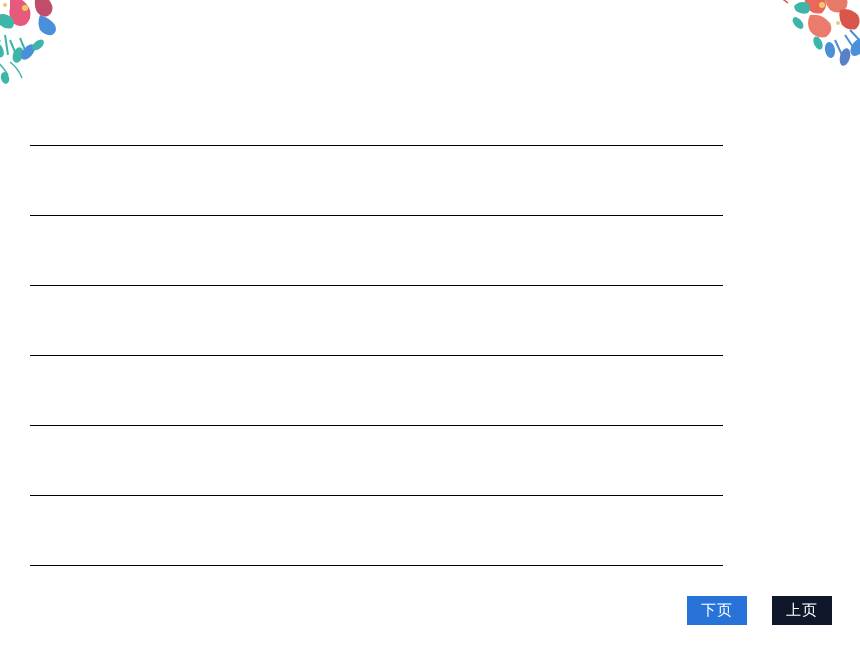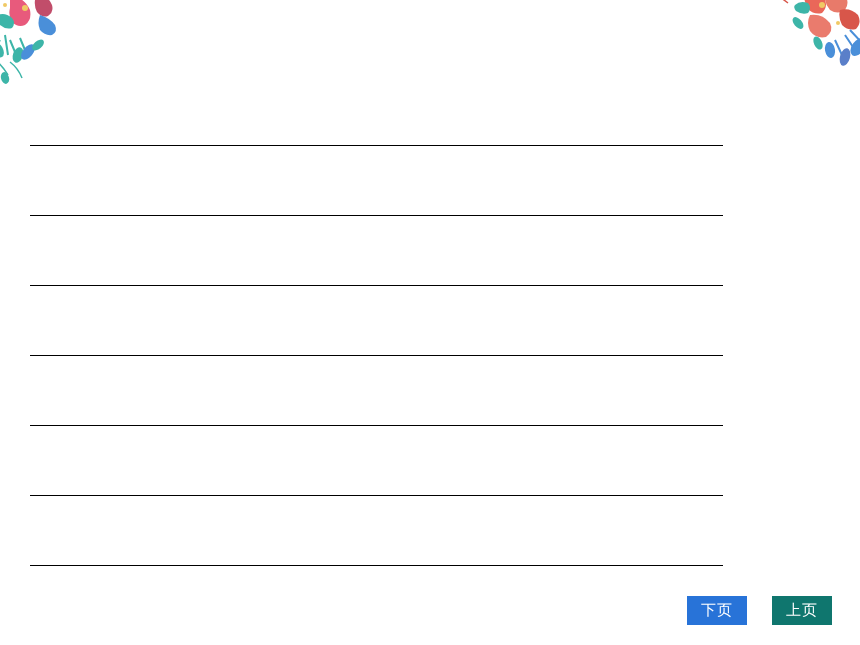--- a/index.html
+++ b/index.html
@@ -53,21 +53,21 @@
       color: #ffffff;
       cursor: pointer;
       border: none;
       font-family: Liberation Serif, serif;
       letter-spacing: 1px;
     }
     .nav-button.next {
       background: #2873d8;
     }
     .nav-button.prev {
-      background: #0f766e;
+      background: #0f172a;
     }
   </style>
 </head>
 <body>
 
 <div class="decoration-top-left">
   <svg viewBox="0 0 90 100" xmlns="http://www.w3.org/2000/svg">
     <path d="M 20 5 Q 35 8 40 20 Q 42 30 35 35 Q 28 38 22 32 Q 18 26 20 18 Z" fill="#e85a7c"></path>
     <path d="M 45 2 Q 58 5 62 15 Q 64 22 58 26 Q 52 28 47 22 Q 44 16 45 10 Z" fill="#c14d6a"></path>
     <path d="M 8 25 Q 15 22 22 28 Q 26 33 22 38 Q 16 40 10 35 Q 6 30 8 25 Z" fill="#3db5a8"></path>

